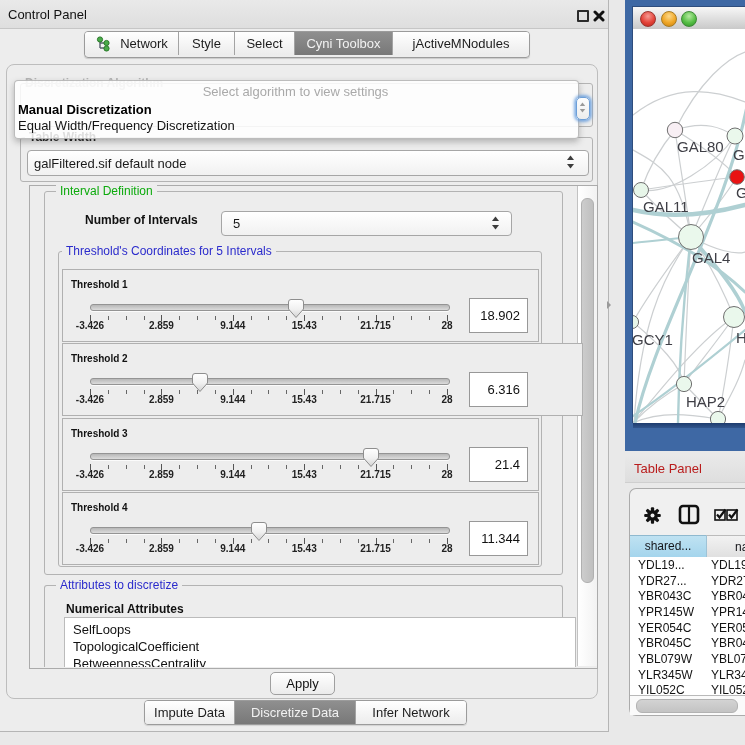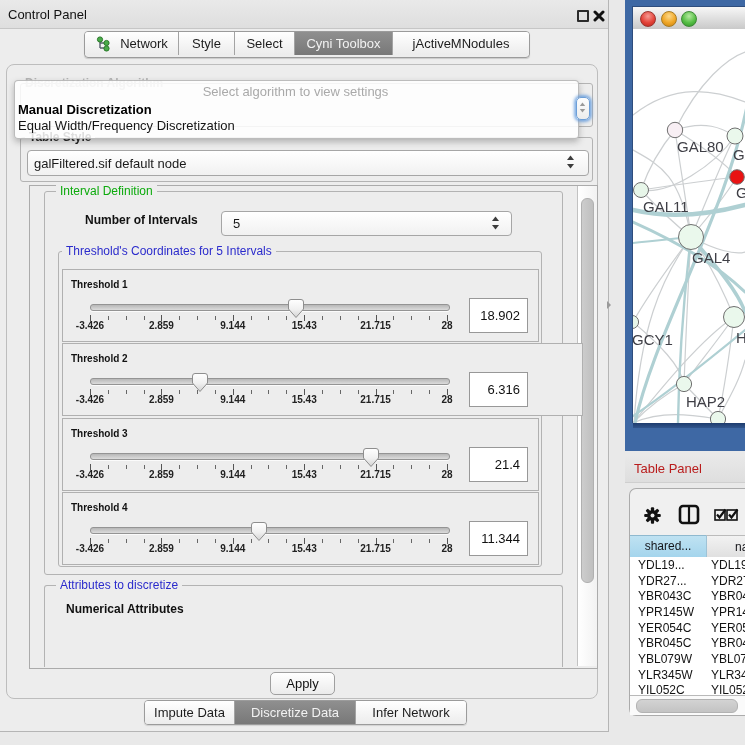--- a/index.html
+++ b/index.html
@@ -48,21 +48,21 @@
    <circle cx="10.5" cy="7" r="2.6" fill="#4aab4a" stroke="#2c7a2c"></circle>
    <circle cx="10.5" cy="12.5" r="2.6" fill="#4aab4a" stroke="#2c7a2c"></circle>
   </svg><span style="margin-left:24px;">Network</span></div><div class="seg" style="width:55px;padding:0;text-align:center;">Style</div><div class="seg" style="width:59px;padding:0;text-align:center;">Select</div><div class="seg segd" style="width:97px;padding:0;text-align:center;">Cyni Toolbox</div><div class="seg" style="border-right:none;width:136px;padding:0;text-align:center;">jActiveMNodules</div>
 </div>
 
 <div class="abs" style="left:6px;top:64px;width:590px;height:633px;border:1px solid #bdbdbd;border-radius:8px;"></div>
 
 <div class="grp" style="left:20px;top:83px;width:571px;height:42px;"></div>
 
 <div class="grp" style="left:20px;top:137px;width:571px;height:43px;"></div>
-<div class="gt bold" style="left:25px;top:131px;color:#111;">Table Style</div>
+<div class="gt bold" style="left:25px;top:131px;color:#111;">Table Width</div>
 <div class="combo" style="left:27px;top:150px;width:560px;height:24px;"></div>
 <div class="ctext" style="left:34px;top:156px;">galFiltered.sif default node</div>
 <svg class="abs" style="left:566px;top:155px;" width="9" height="14" viewBox="0 0 9 14">
 <path d="M4.5 0.5 L8 5 H1 Z" fill="#3c3c3c"></path>
       <path d="M4.5 13.5 L1 9 H8 Z" fill="#3c3c3c"></path>
     </svg>
 
 <div class="abs" style="left:29px;top:185px;width:567px;height:482px;border:1px solid #ababab;"></div>
 
 <div class="abs" style="left:577px;top:186px;width:19px;height:480px;background:linear-gradient(90deg,#ffffff,#f2f2f2);border-left:1px solid #c2c2c2;"></div>
@@ -170,20 +170,25 @@
 <stop offset="0" stop-color="#ffffff"></stop>
           <stop offset="0.55" stop-color="#f0f0f0"></stop>
           <stop offset="1" stop-color="#d2d2d2"></stop>
 </linearGradient>
       </defs>
     </svg>
 
 <div class="abs" style="left:44px;top:585px;width:517px;height:81px;border:1px solid #b3b3b3;border-radius:3px 3px 0 0;border-bottom:none;"></div>
 <div class="gt" style="left:56px;top:579px;color:#2b2bcc;">Attributes to discretize</div>
 <div class="abs bold" style="left:66px;top:602px;font-size:12px;color:#111;">Numerical Attributes</div>
+<div class="abs" style="left:64px;top:617px;width:510px;height:49px;background:#fff;border:1px solid #bbb;border-bottom:none;overflow:hidden;">
+ <div style="position:absolute;left:8px;top:4px;font-size:13px;color:#111;">SelfLoops</div>
+ <div style="position:absolute;left:8px;top:21px;font-size:13px;color:#111;">TopologicalCoefficient</div>
+ <div style="position:absolute;left:8px;top:38px;font-size:13px;color:#111;">BetweennessCentrality</div>
+</div>
 
 <div class="abs" style="left:270px;top:672px;width:63px;height:21px;border:1px solid #9f9f9f;border-radius:5px;
  background:linear-gradient(#ffffff,#ebebeb);text-align:center;font-size:13px;line-height:21px;color:#111;">Apply</div>
 
 <div class="abs" style="left:144px;top:700px;height:23px;border:1px solid #9b9b9b;border-radius:4px;
  overflow:hidden;white-space:nowrap;box-shadow:0 1px 1px rgba(0,0,0,0.12);">
  <div class="seg" style="width:89px;padding:0;text-align:center;">Impute Data</div><div class="seg segd" style="width:120px;padding:0;text-align:center;">Discretize Data</div><div class="seg" style="border-right:none;width:110px;padding:0;text-align:center;">Infer Network</div>
 </div>
 
 <div class="abs" style="left:607px;top:301px;width:0;height:0;border-top:4px solid transparent;border-bottom:4px solid transparent;border-left:4px solid #9a9a9a;"></div>

